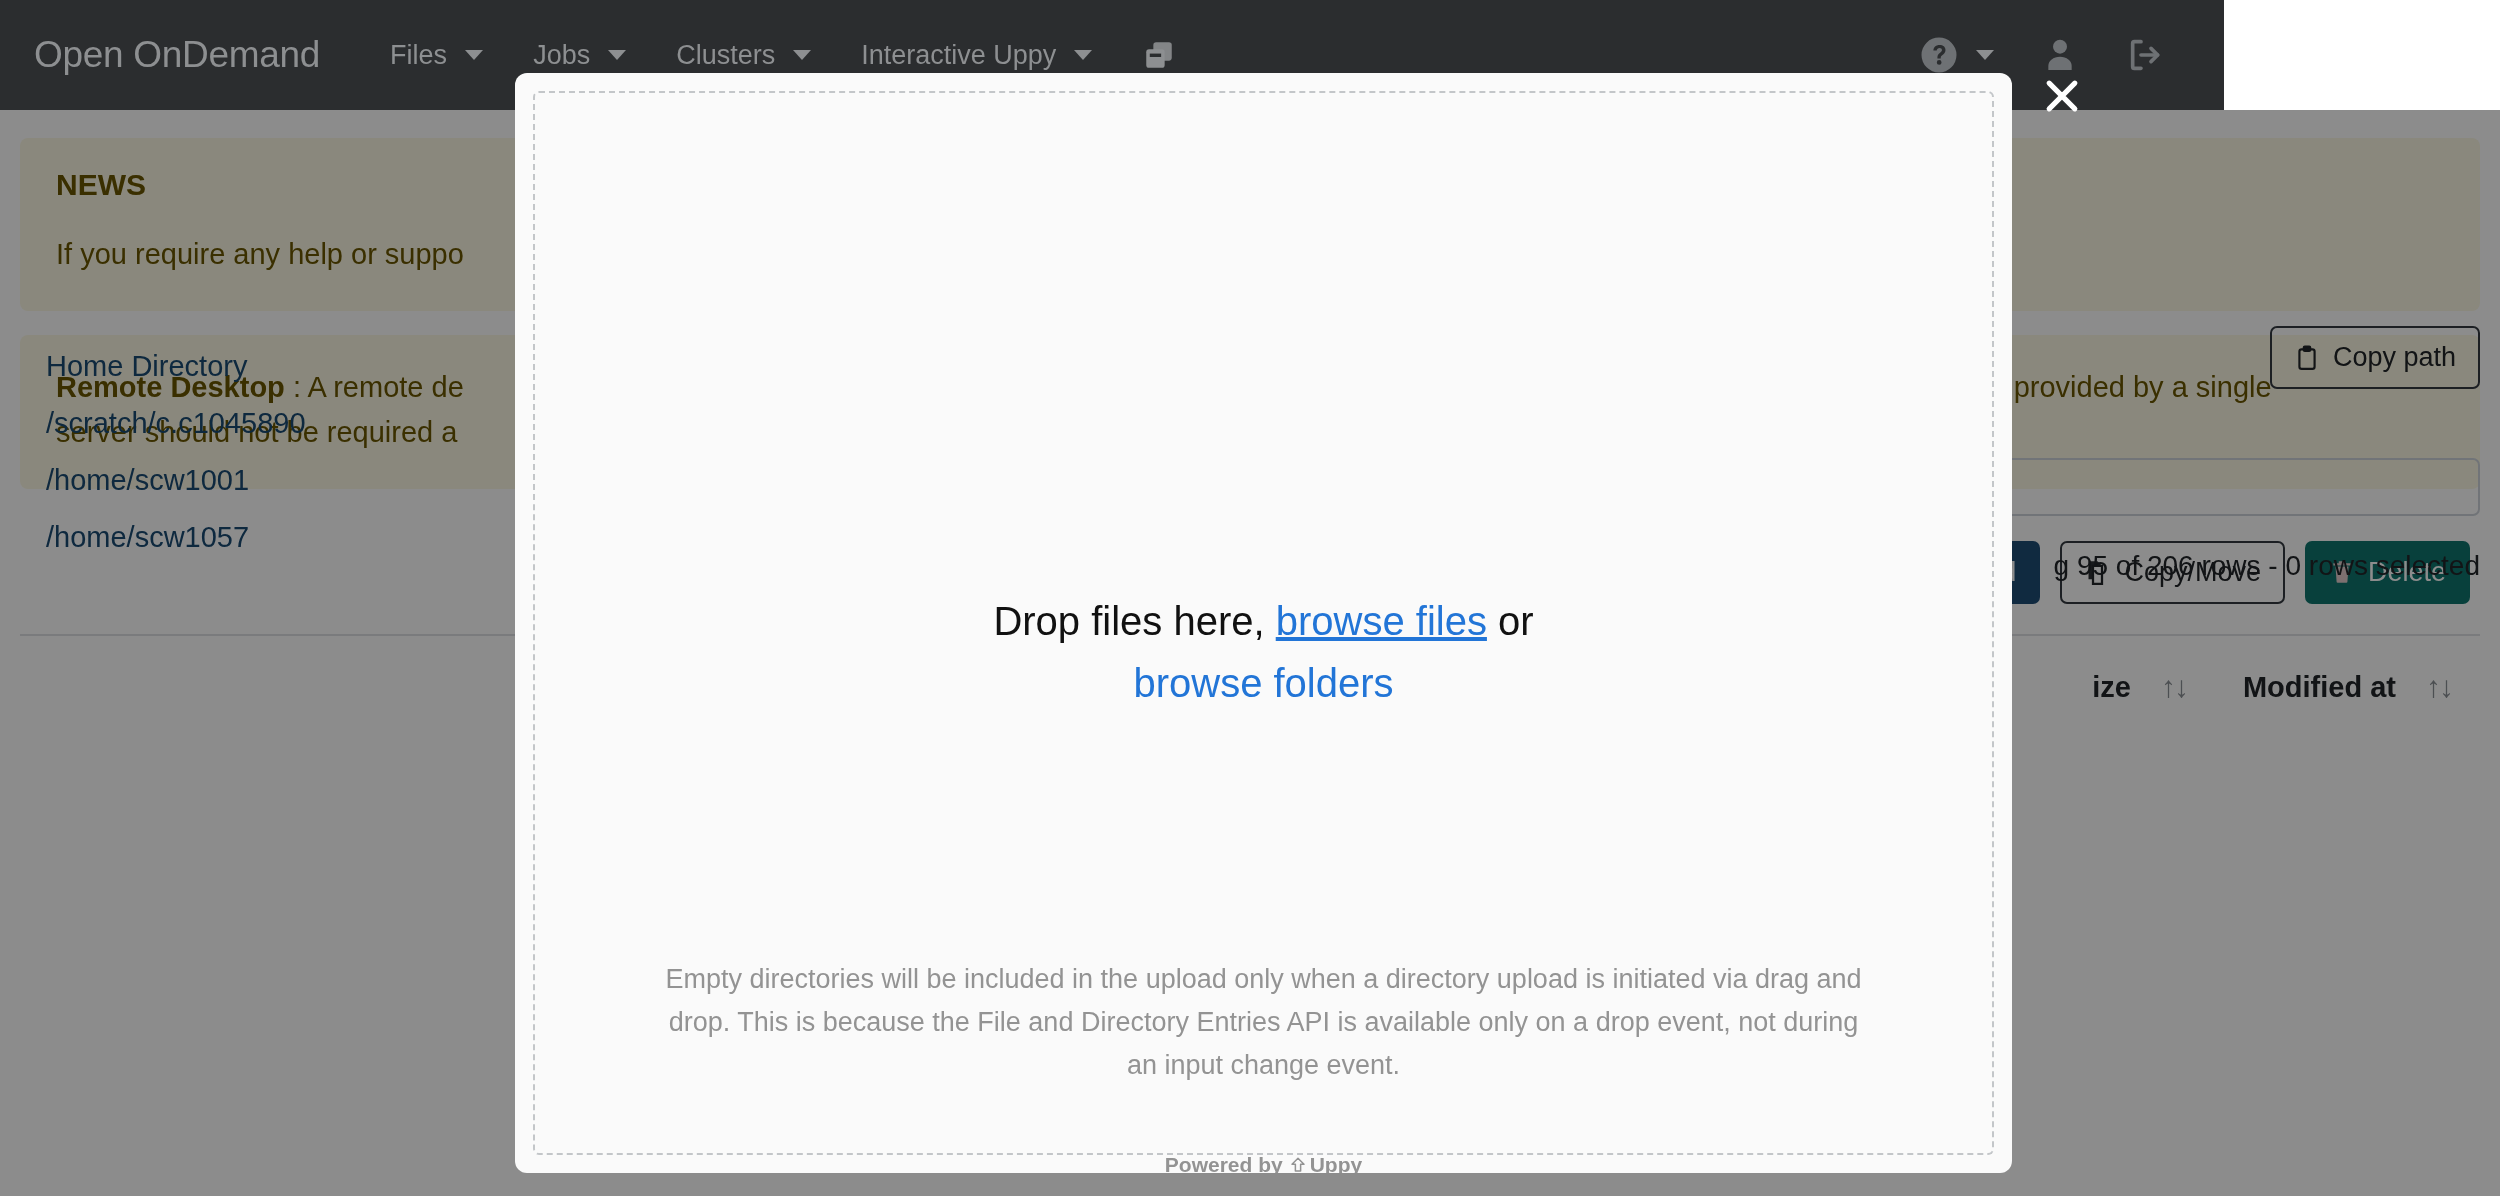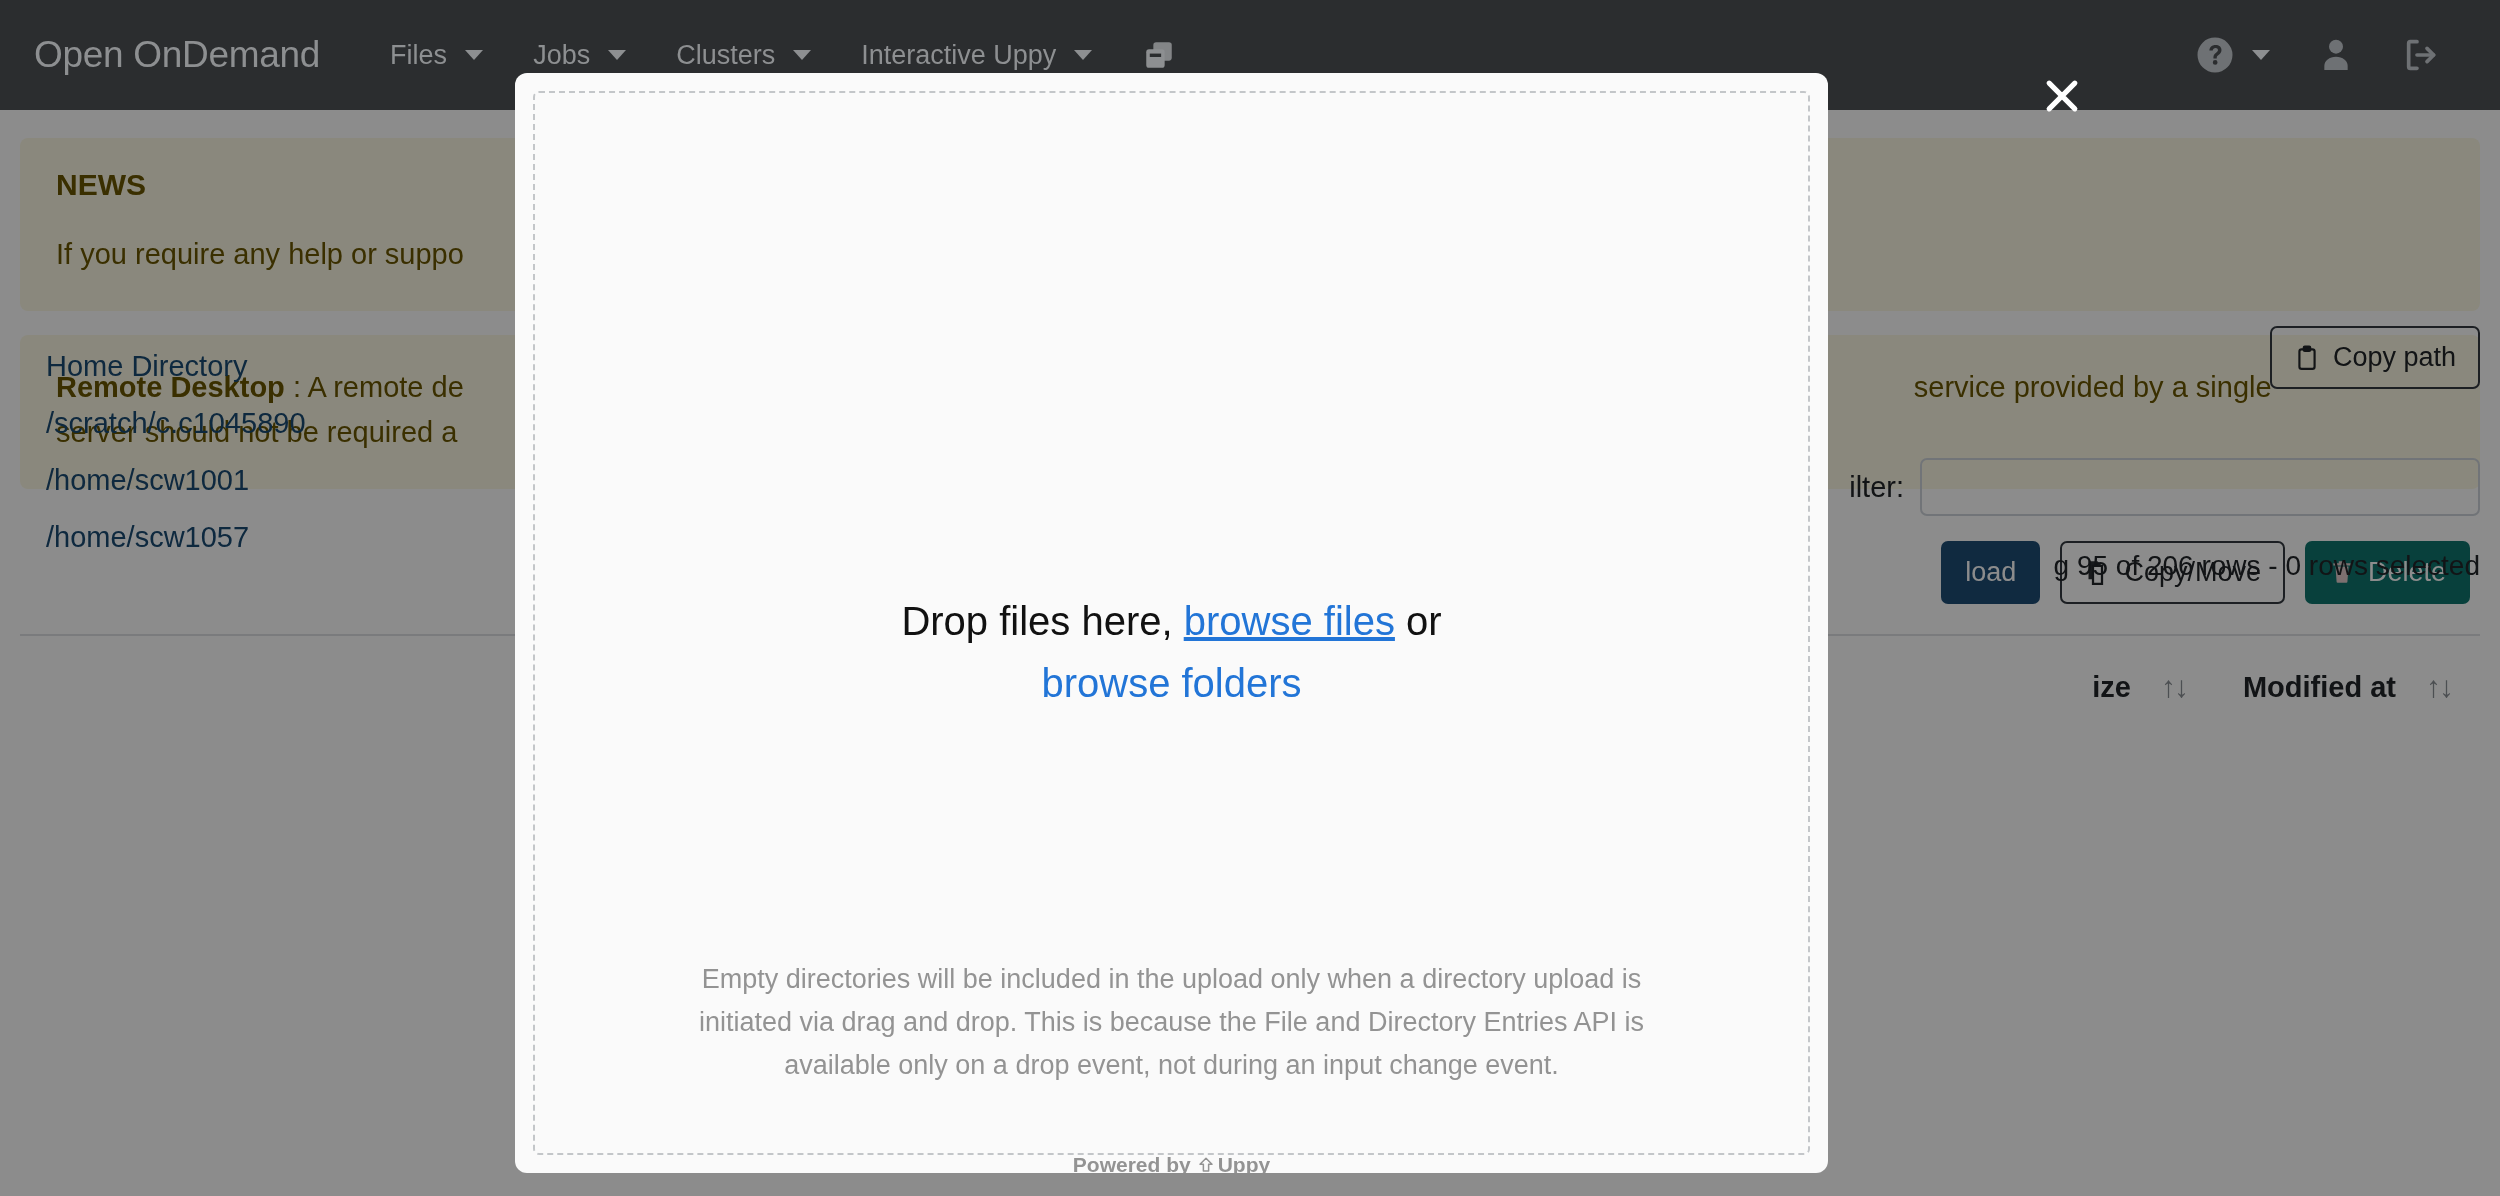--- a/index.html
+++ b/index.html
@@ -7,21 +7,21 @@
     width: 2500px; height: 1196px;
     overflow: hidden;
     font-family: "Liberation Sans", sans-serif;
     background: #ffffff;
   }
 
   
   #page-root { position: absolute; inset: 0; }
 
   .navbar {
-    position: absolute; top: 0; left: 0; width: 2500px; height: 110px;
+    position: absolute; top: 0; left: 0; width: 2224px; height: 110px;
     background: #2b2d2f;
     display: flex; align-items: center;
     padding: 0 34px;
   }
   .brand {
     color: #8d8f91; font-size: 37px; letter-spacing: -0.3px;
     margin-right: 48px; white-space: nowrap;
   }
   .nav-links { display: flex; align-items: center; gap: 6px; }
   .nav-item {
@@ -118,21 +118,21 @@
 
   
   .modal-close {
     position: absolute; left: 2038px; top: 72px;
     width: 48px; height: 48px; color: #ffffff;
     display: flex; align-items: center; justify-content: center;
     z-index: 40;
   }
   .modal {
     position: absolute; left: 515px; top: 73px;
-    width: 1313px; height: 1100px;
+    width: 1497px; height: 1100px;
     background: #fafafa; border-radius: 12px;
     z-index: 30; overflow: hidden;
   }
   .dropzone {
     position: absolute; inset: 18px;
     border: 2px dashed #c3c6c9; border-radius: 6px;
     display: flex; flex-direction: column; align-items: center;
   }
   .drop-main {
     position: absolute; top: 497px; left: 0; right: 0;

